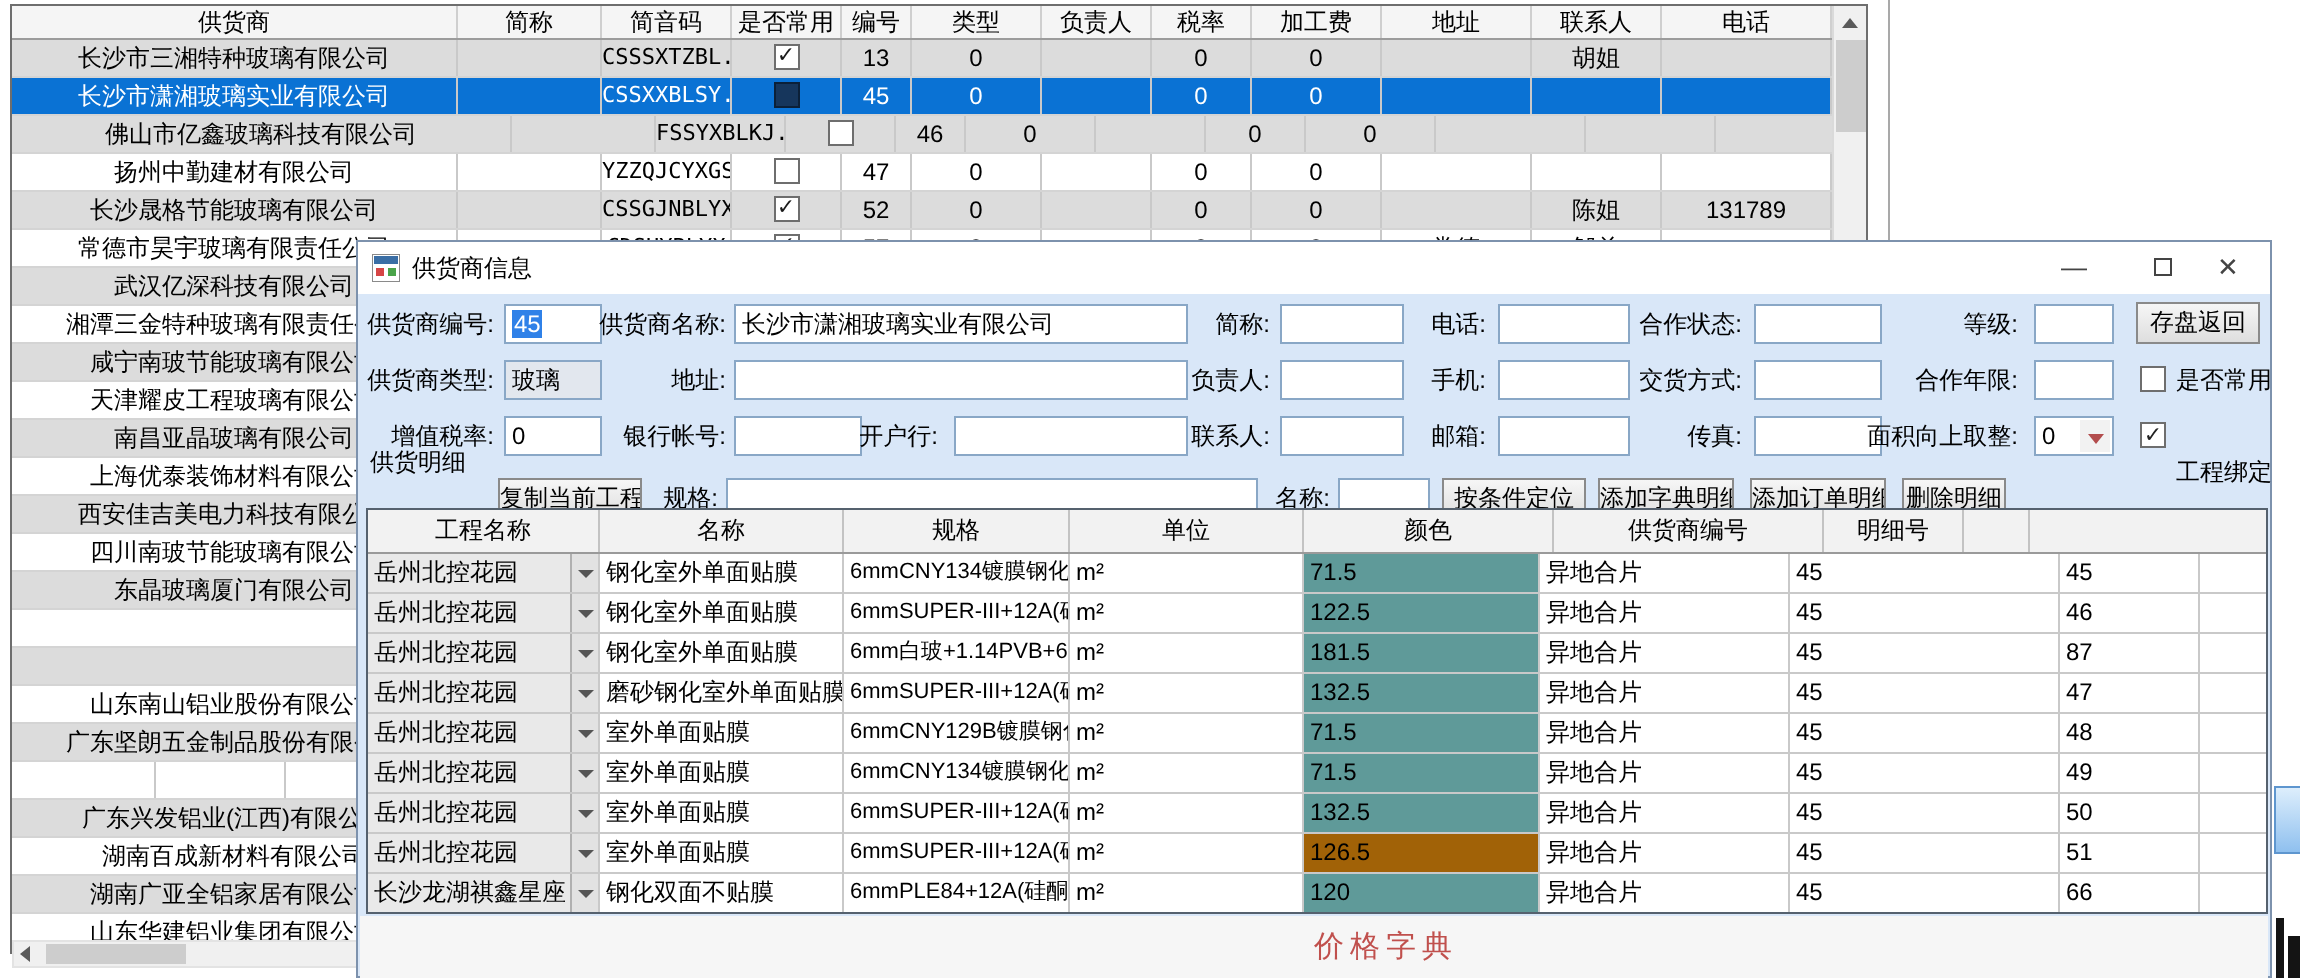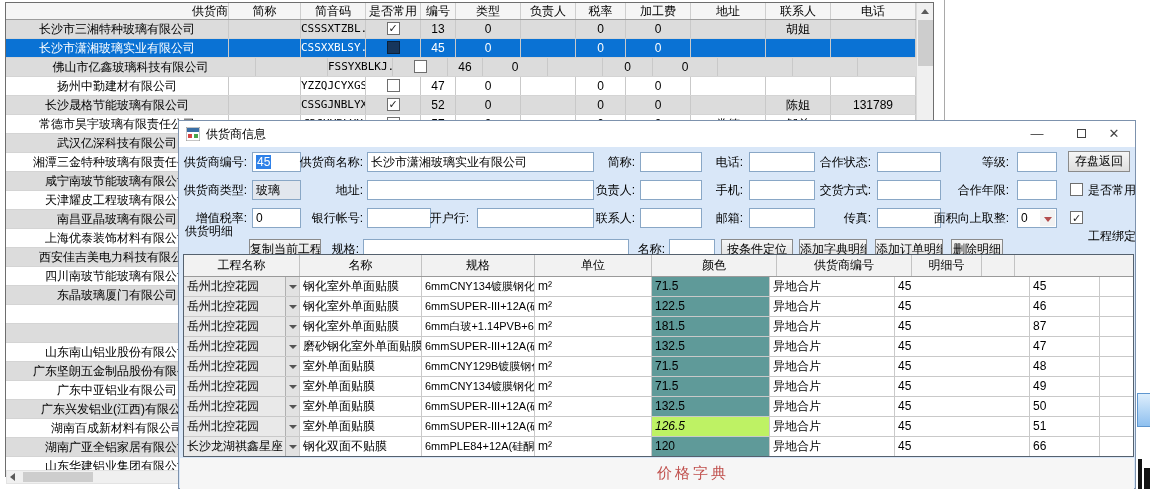--- a/index.html
+++ b/index.html
@@ -71,21 +71,21 @@
   .frag-g2{position:absolute;left:1144px;top:468px;width:6px;height:21px;background:#141414;z-index:3;}
 </style>
 </head>
 <body>
 
 <div class="stage">
 
   <div class="bg-grid">
     <div class="sg-body">
         <div class="sg-row head">
-          <div class="sg-cell hc" style="width: 223px; text-align: right;">供货商</div>
+          <div class="sg-cell hc" style="width: 223px;">供货商</div>
           <div class="sg-cell hc" style="width: 72px;">简称</div>
           <div class="sg-cell hc" style="width: 65px;">简音码</div>
           <div class="sg-cell hc" style="width: 55px;">是否常用</div>
           <div class="sg-cell hc" style="width: 35px;">编号</div>
           <div class="sg-cell hc" style="width: 65px;">类型</div>
           <div class="sg-cell hc" style="width: 55px;">负责人</div>
           <div class="sg-cell hc" style="width: 50px;">税率</div>
           <div class="sg-cell hc" style="width: 65px;">加工费</div>
           <div class="sg-cell hc" style="width: 75px;">地址</div>
           <div class="sg-cell hc" style="width: 65px;">联系人</div>
@@ -363,21 +363,20 @@
           <div class="sg-cell" style="width: 35px;"></div>
           <div class="sg-cell" style="width: 65px;"></div>
           <div class="sg-cell" style="width: 55px;"></div>
           <div class="sg-cell" style="width: 50px;"></div>
           <div class="sg-cell" style="width: 65px;"></div>
           <div class="sg-cell" style="width: 75px;"></div>
           <div class="sg-cell" style="width: 65px;"></div>
           <div class="sg-cell" style="width: 85px;"></div>
         </div>
         <div class="sg-row">
-          <div class="sg-cell" style="width: 223px;">广东中亚铝业有限公司</div>
           <div class="sg-cell" style="width: 72px;"></div>
           <div class="sg-cell code" style="width: 65px;"></div>
           <div class="sg-cell" style="width: 55px;"></div>
           <div class="sg-cell" style="width: 35px;"></div>
           <div class="sg-cell" style="width: 65px;"></div>
           <div class="sg-cell" style="width: 55px;"></div>
           <div class="sg-cell" style="width: 50px;"></div>
           <div class="sg-cell" style="width: 65px;"></div>
           <div class="sg-cell" style="width: 75px;"></div>
           <div class="sg-cell" style="width: 65px;"></div>
@@ -635,21 +634,21 @@
           <div class="dg-cell c8" style="width: 33px;"></div>
         </div>
         <div class="dg-row">
           <div class="dg-cell c0" style="width: 116px;">
             <div class="cmb-t">岳州北控花园</div>
             <div class="cmb-a"></div>
           </div>
           <div class="dg-cell c1" style="width: 122px;">室外单面贴膜</div>
           <div class="dg-cell c2" style="width: 113px;">6mmSUPER-III+12A(硅...</div>
           <div class="dg-cell c3" style="width: 117px;">m²</div>
-          <div class="dg-cell c4" style="width: 118px; background: #bef264; font-style: italic;">126.5</div>
+          <div class="dg-cell c4" style="width: 118px; background: #a16207;">126.5</div>
           <div class="dg-cell c5" style="width: 125px;">异地合片</div>
           <div class="dg-cell c6" style="width: 135px;">45</div>
           <div class="dg-cell c7" style="width: 70px;">51</div>
           <div class="dg-cell c8" style="width: 33px;"></div>
         </div>
         <div class="dg-row">
           <div class="dg-cell c0" style="width: 116px;">
             <div class="cmb-t">长沙龙湖祺鑫星座</div>
             <div class="cmb-a"></div>
           </div>

